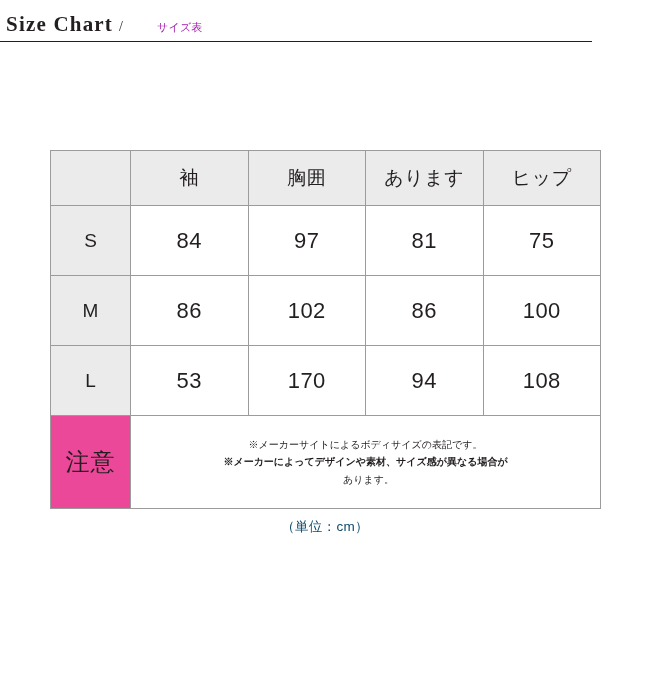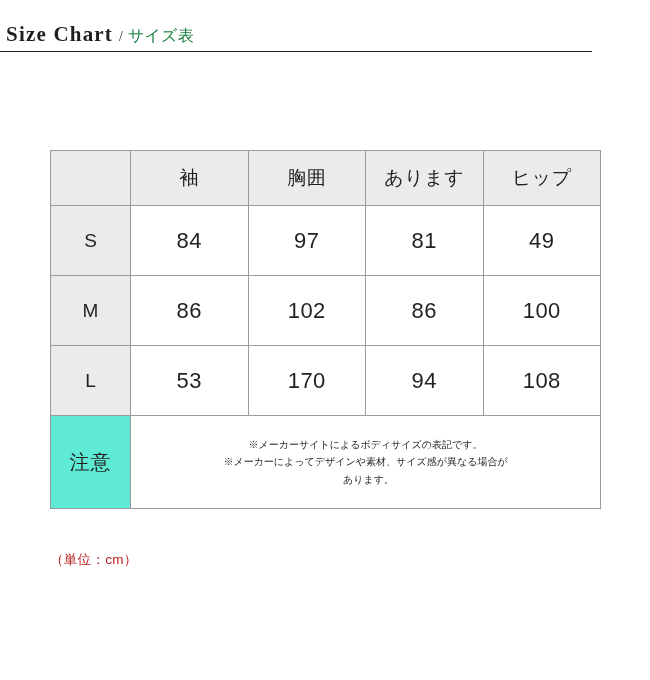--- a/index.html
+++ b/index.html
@@ -13,21 +13,21 @@
     font-family: "Liberation Sans", sans-serif;
     color: #231f20;
     position: relative;
     overflow: hidden;
   }
 
   
   .header {
     position: absolute;
     left: 0;
-    top: 14px;
+    top: 4px;
     width: 592px;
     height: 38px;
     border-bottom: 1px solid #231f20;
     box-sizing: border-box;
   }
   .header-inner {
     position: absolute;
     left: 6px;
     bottom: 4px;
     display: flex;
@@ -41,23 +41,24 @@
     color: #231f20;
   }
   .header-sep {
     font-family: "Liberation Serif", serif;
     font-size: 14px;
     color: #231f20;
     margin: 0 5px 0 6px;
   }
   .header-sub {
     font-family: "Liberation Sans", sans-serif;
-    font-size: 16px;
-    color: #15803d;
+    font-size: 11px;
+    color: #a21caf;
     letter-spacing: 0.2px;
+    margin-left: 29px;
   }
 
   
   .table-wrap {
     position: absolute;
     left: 50px;
     top: 150px;
     width: 550px;
   }
   table.size-table {
@@ -94,53 +95,53 @@
     height: 69px;
   }
   tbody td.val {
     font-size: 22px;
     height: 69px;
     letter-spacing: 0.5px;
     margin-left: 32px;
   }
 
   td.note-label {
-    background: #5eead4;
-    font-size: 20px;
+    background: #ec4899;
+    font-size: 24px;
     height: 92px;
     letter-spacing: 1px;
   }
   td.note-body {
     text-align: left;
     padding: 13px 12px 12px 14px;
     font-size: 10px;
     line-height: 1.72;
     height: 92px;
     box-sizing: border-box;
   }
   .note-line-2 {
     display: block;
     text-indent: 0;
     padding-left: 0;
+    font-weight: bold;
   }
   .note-cont {
     display: block;
     padding-left: 6px;
   }
 
   .unit {
     position: absolute;
     left: 50px;
     top: 518px;
     width: 550px;
-    text-align: left;
+    text-align: center;
     font-size: 13.5px;
-    color: #b91c1c;
+    color: #0c4a6e;
     letter-spacing: 0.3px;
-    margin-top: 33px;
   }
 </style>
 </head>
 <body>
 
 <div class="header">
   <div class="header-inner">
     <span class="header-title">Size Chart</span>
     <span class="header-sep">/</span>
     <span class="header-sub">サイズ表</span>
@@ -164,21 +165,21 @@
         <th>あります</th>
         <th>ヒップ</th>
       </tr>
     </thead>
     <tbody>
       <tr>
         <td class="row-label">S</td>
         <td class="val">84</td>
         <td class="val">97</td>
         <td class="val">81</td>
-        <td class="val">49</td>
+        <td class="val">75</td>
       </tr>
       <tr>
         <td class="row-label">M</td>
         <td class="val">86</td>
         <td class="val">102</td>
         <td class="val">86</td>
         <td class="val">100</td>
       </tr>
       <tr>
         <td class="row-label">L</td>

